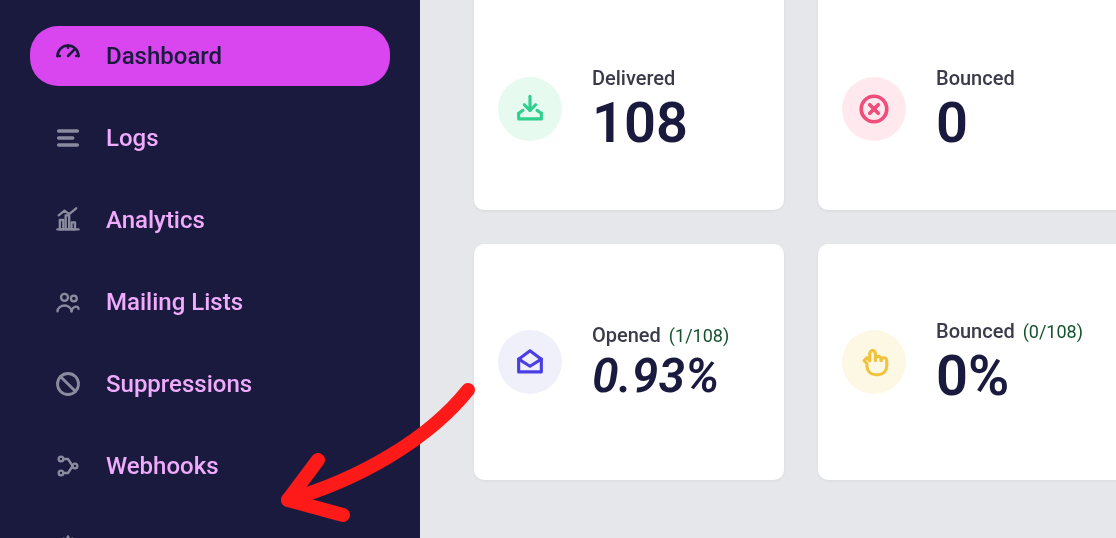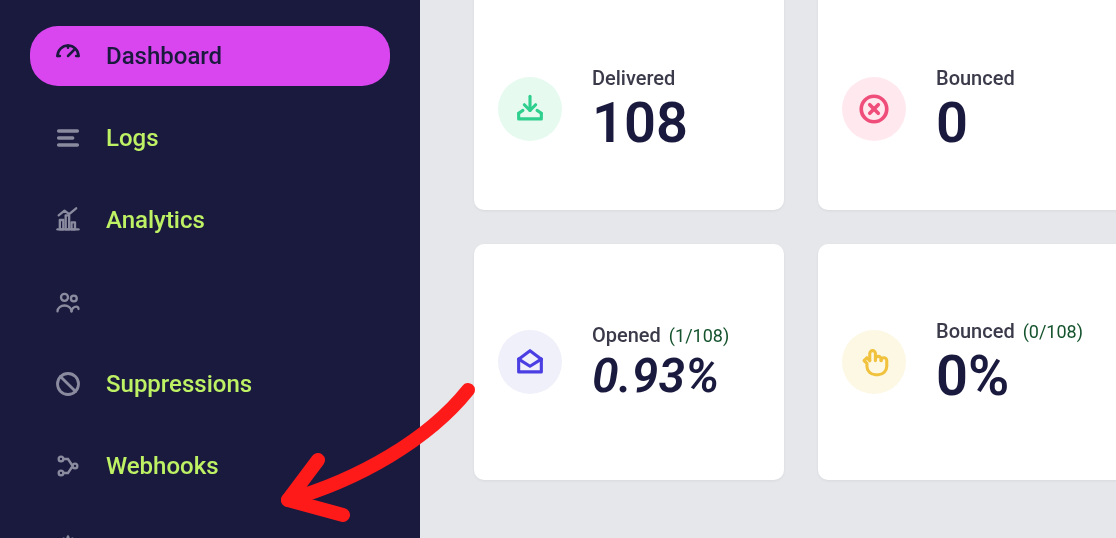--- a/index.html
+++ b/index.html
@@ -20,21 +20,21 @@
       padding: 26px 30px 0 30px;
     }
     .nav-item {
       display: flex;
       align-items: center;
       gap: 24px;
       padding: 16px 24px;
       border-radius: 28px;
       cursor: pointer;
       margin-bottom: 22px;
-      color: #bef264;
+      color: #f0abfc;
       font-size: 24px;
       font-weight: 500;
     }
     .nav-item.active {
       background: #d946ef;
       color: #1a1a3e;
     }
     .nav-item .icon { width: 28px; height: 28px; display:flex; align-items:center; justify-content:center; flex-shrink:0; }
     .nav-item.active .icon svg { stroke: #1a1a3e; }
     .nav-item .icon svg { stroke: #8b8ba0; }
@@ -127,20 +127,21 @@
   </div>
   <div class="nav-item">
     <span class="icon">
       <svg width="28" height="28" viewBox="0 0 24 24" fill="none" stroke-width="2" stroke-linecap="round" stroke-linejoin="round">
           <circle cx="9" cy="8" r="3"></circle>
           <circle cx="17" cy="9" r="2.5"></circle>
           <path d="M3 20c0-3 3-5 6-5s6 2 6 5"></path>
           <path d="M15 20c0-2 2-4 4-4s2 1 2 2"></path>
         </svg>
     </span>
+    <span>Mailing Lists</span>
   </div>
   <div class="nav-item">
     <span class="icon">
       <svg width="28" height="28" viewBox="0 0 24 24" fill="none" stroke-width="2.4" stroke-linecap="round">
           <circle cx="12" cy="12" r="9"></circle>
           <line x1="5.5" y1="5.5" x2="18.5" y2="18.5"></line>
         </svg>
     </span>
     <span>Suppressions</span>
   </div>

